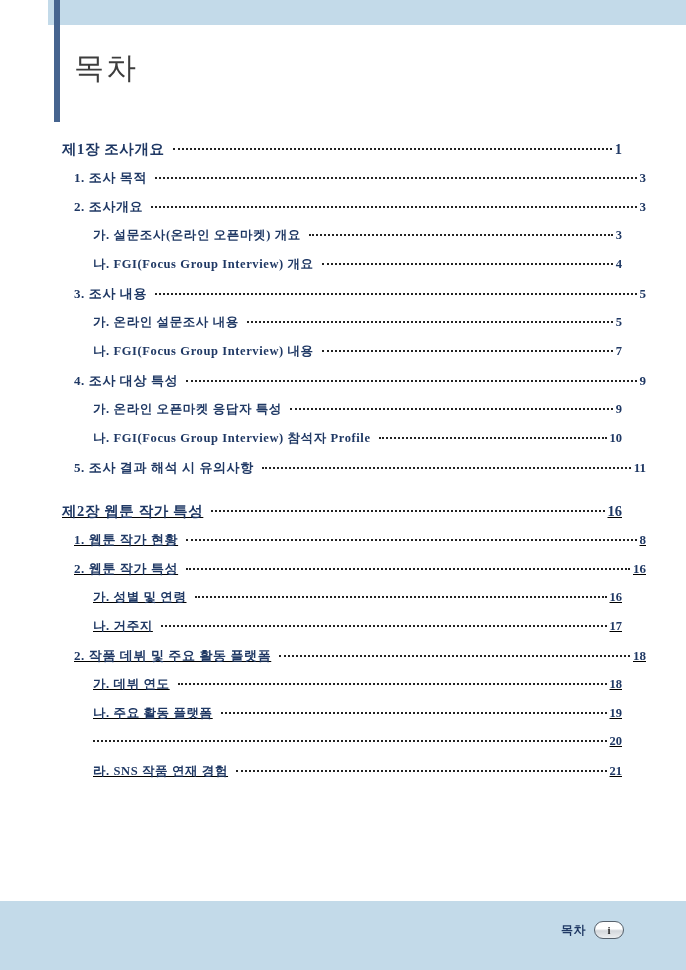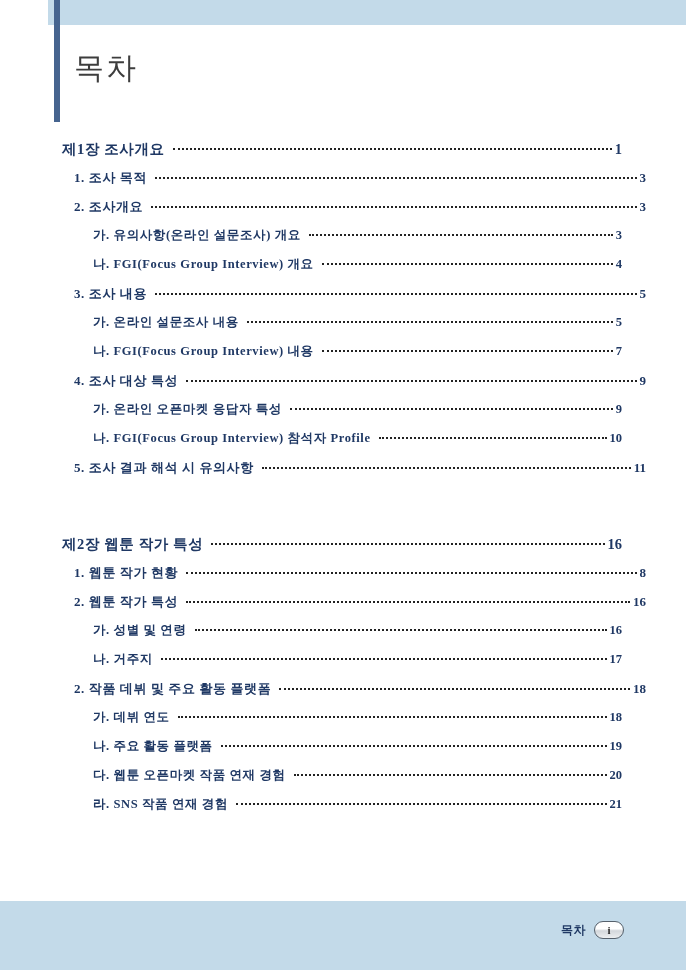--- a/index.html
+++ b/index.html
@@ -63,21 +63,22 @@
     position: absolute;
     left: 0;
     top: 140px;
     width: 686px;
   }
   .toc-group {
     margin: 0;
     padding: 0;
   }
   .toc-group + .toc-group {
-    margin-top: 47px;
+    margin-top: 14px;
+    text-decoration: underline;
   }
 
   .toc-row {
     display: flex;
     align-items: baseline;
     height: 29px;
     color: #1f3864;
     white-space: nowrap;
   }
   .toc-label {
@@ -168,21 +169,21 @@
         <span class="toc-label">1. 조사 목적</span>
         <span class="toc-leader"></span>
         <span class="toc-page">3</span>
       </div>
       <div class="toc-row lvl-section">
         <span class="toc-label">2. 조사개요</span>
         <span class="toc-leader"></span>
         <span class="toc-page">3</span>
       </div>
       <div class="toc-row lvl-sub">
-        <span class="toc-label">가. 유의사항(온라인 설문조사) 개요</span>
+        <span class="toc-label">가. 설문조사(온라인 오픈마켓) 개요</span>
         <span class="toc-leader"></span>
         <span class="toc-page">3</span>
       </div>
       <div class="toc-row lvl-sub">
         <span class="toc-label">나. FGI(Focus Group Interview) 개요</span>
         <span class="toc-leader"></span>
         <span class="toc-page">4</span>
       </div>
       <div class="toc-row lvl-section">
         <span class="toc-label">3. 조사 내용</span>
@@ -255,21 +256,20 @@
         <span class="toc-label">가. 데뷔 연도</span>
         <span class="toc-leader"></span>
         <span class="toc-page">18</span>
       </div>
       <div class="toc-row lvl-sub">
         <span class="toc-label">나. 주요 활동 플랫폼</span>
         <span class="toc-leader"></span>
         <span class="toc-page">19</span>
       </div>
       <div class="toc-row lvl-sub">
-        <span class="toc-label">다. 웹툰 오픈마켓 작품 연재 경험</span>
         <span class="toc-leader"></span>
         <span class="toc-page">20</span>
       </div>
       <div class="toc-row lvl-sub">
         <span class="toc-label">라. SNS 작품 연재 경험</span>
         <span class="toc-leader"></span>
         <span class="toc-page">21</span>
       </div>
     </div>
   </div>

